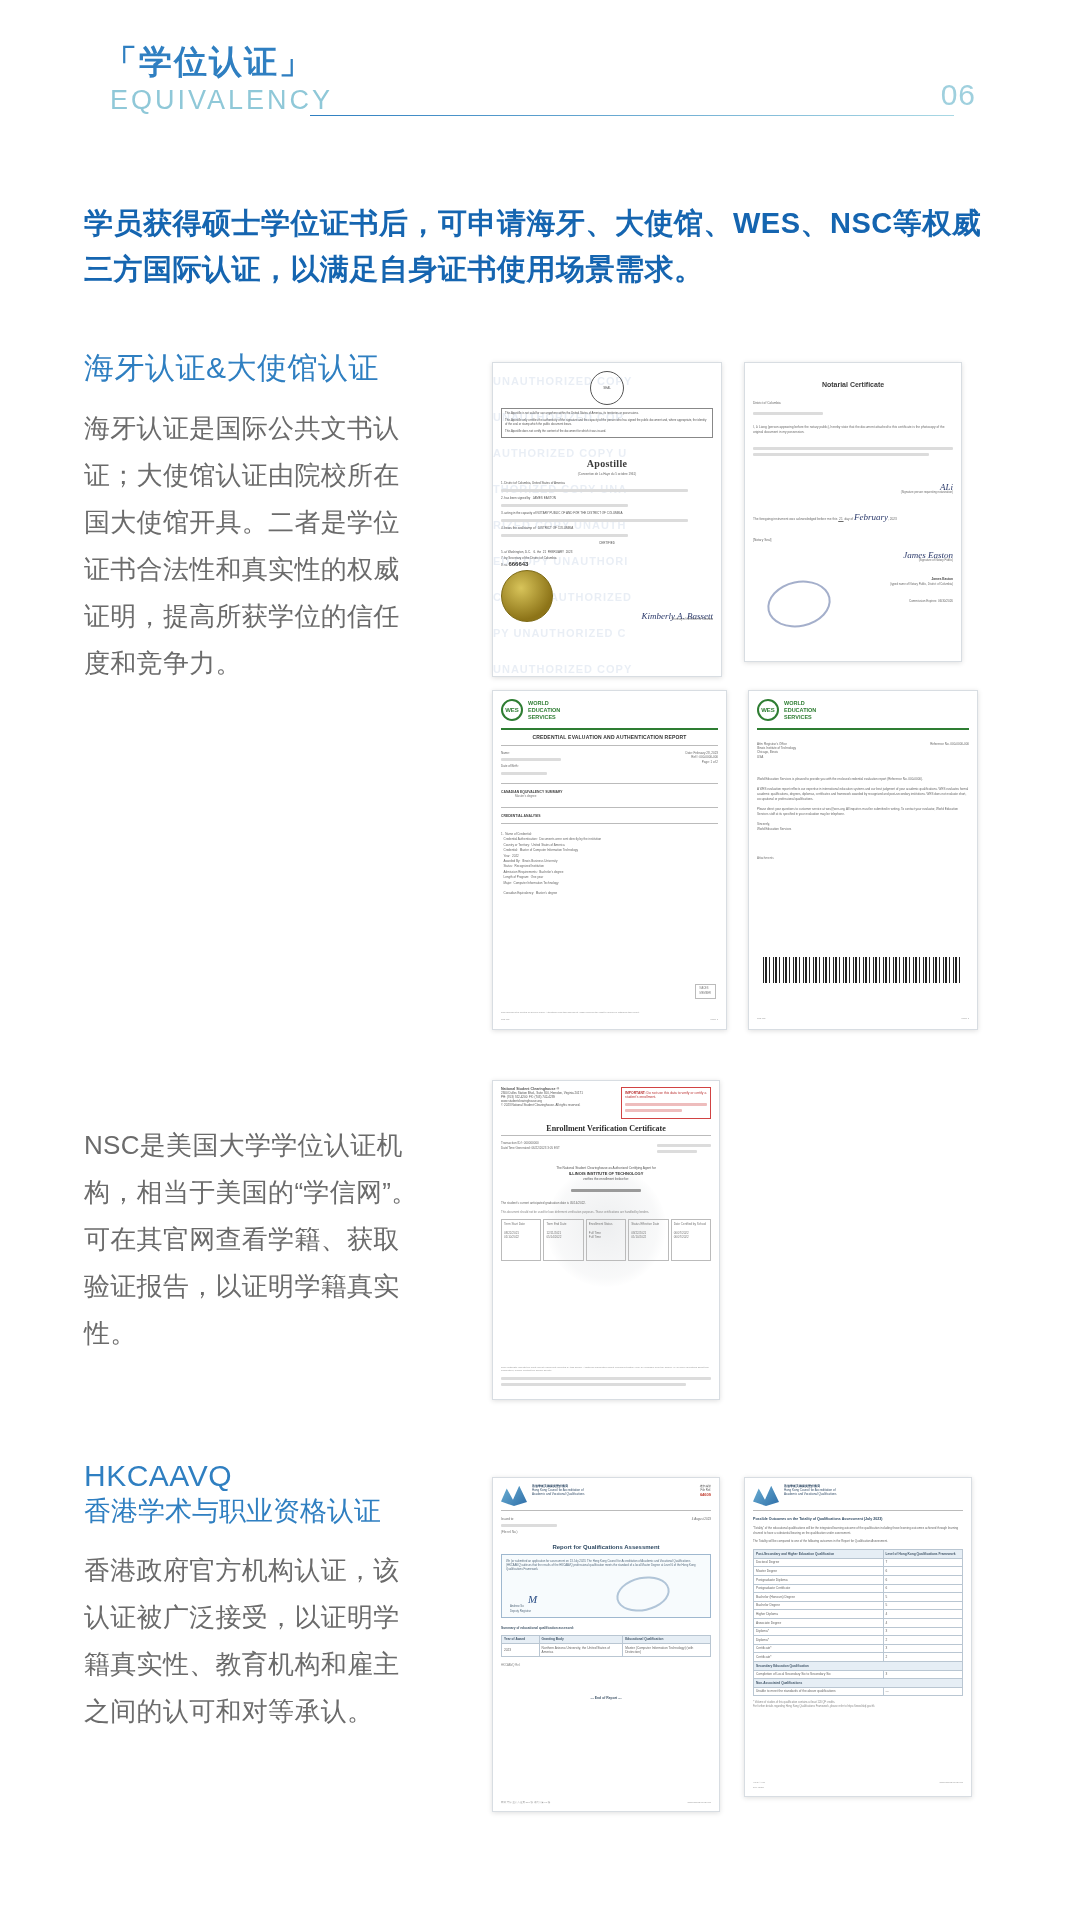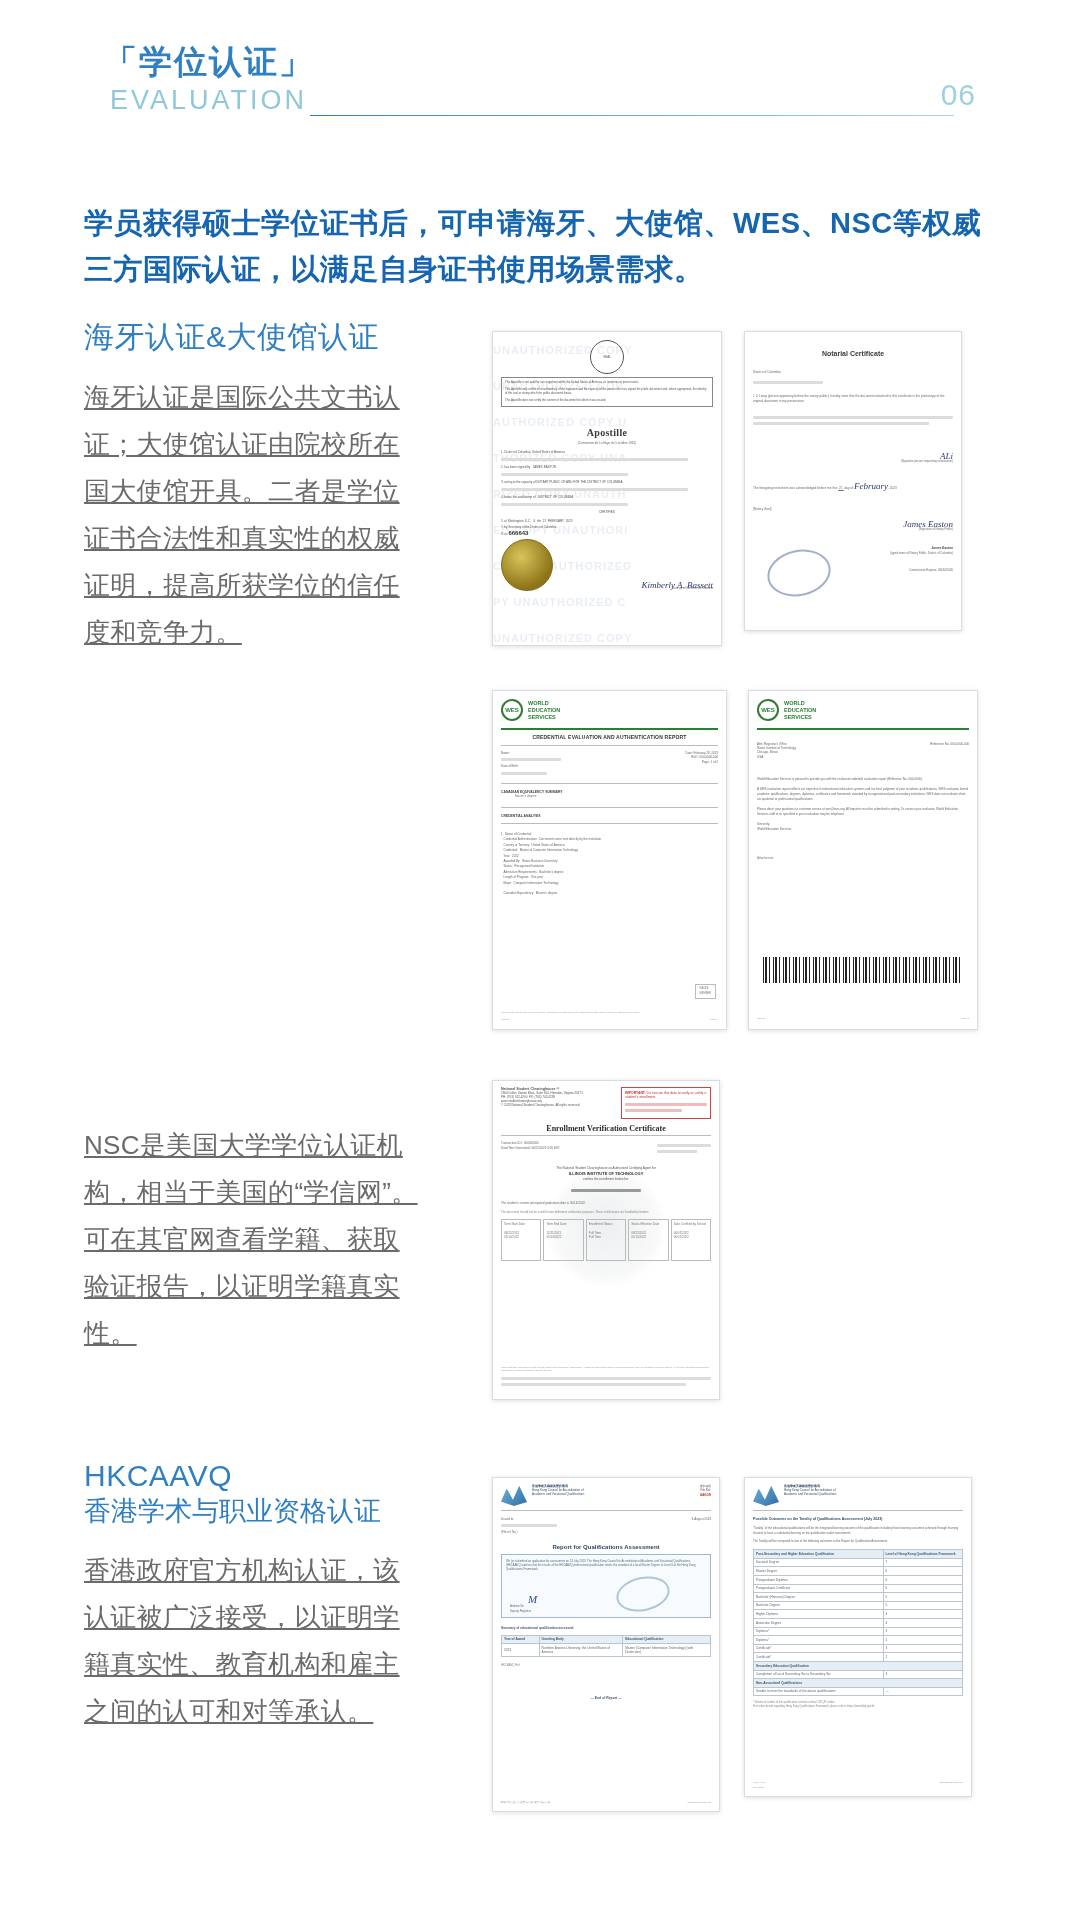--- a/index.html
+++ b/index.html
@@ -98,21 +98,20 @@
     font-weight: 400;
     margin-top: -10px;
     margin-bottom: 16px;
     line-height: 40px;
   }
   .sec-body {
     font-size: 26px;
     line-height: 47px;
     color: #6b6b6b;
     letter-spacing: 0.3px;
-    text-decoration: underline;
   }
 
   
   .doc {
     position: absolute;
     background: #fff;
     border: 1px solid #d8dde2;
     box-shadow: 0 1px 5px rgba(0,0,0,0.13);
     overflow: hidden;
   }
@@ -260,28 +259,28 @@
   }
   .hk-tbl th { background: #e6eef5; font-weight: 700; color: #44586b; }
   .hk-red { color: #c0392b; font-size: 4px; font-weight: 700; }
   .center { text-align: center; }
 </style>
 </head>
 <body>
 
 <div class="page-header">
   <div class="header-title">「学位认证」</div>
-  <div class="header-sub">EVALUATION</div>
+  <div class="header-sub">EQUIVALENCY</div>
   <div class="header-rule"></div>
   <div class="header-page-num">06</div>
 </div>
 
 <div class="intro">学员获得硕士学位证书后，可申请海牙、大使馆、WES、NSC等权威三方国际认证，以满足自身证书使用场景需求。</div>
 
-<div class="section" style="top:316px; height:330px;">
+<div class="section" style="top:347px; height:330px;">
   <div class="sec-text" style="top:0;">
     <div class="sec-title">海牙认证&amp;大使馆认证</div>
     <div class="sec-body">海牙认证是国际公共文书认证；大使馆认证由院校所在国大使馆开具。二者是学位证书合法性和真实性的权威证明，提高所获学位的信任度和竞争力。</div>
   </div>
 
   <div class="doc" style="left:492px; top:15px; width:230px; height:315px;">
     <div class="wm">
       UNAUTHORIZED COPY<br>UNAUTHORIZED COP<br>AUTHORIZED COPY U<br>THORIZED COPY UNA<br>RIZED COPY UNAUTH<br>ED COPY UNAUTHORI<br>COPY UNAUTHORIZED<br>PY UNAUTHORIZED C<br>UNAUTHORIZED COPY
     </div>
     <div class="doc-inner">

